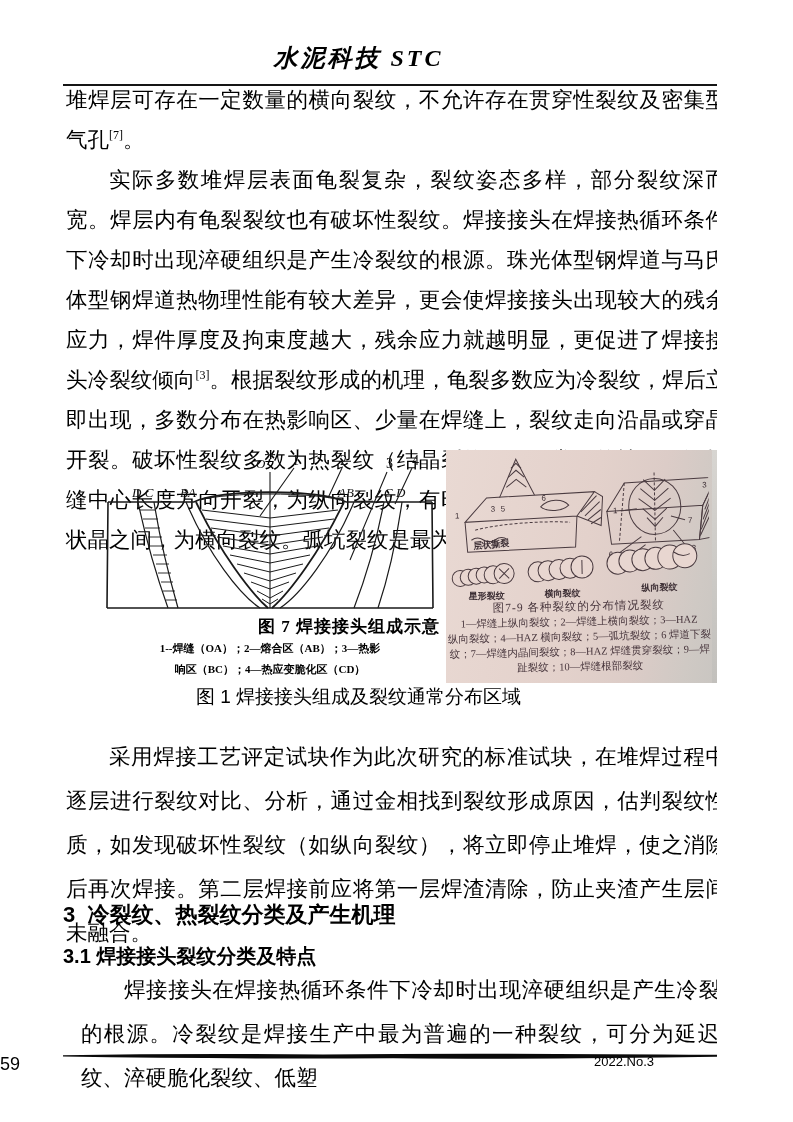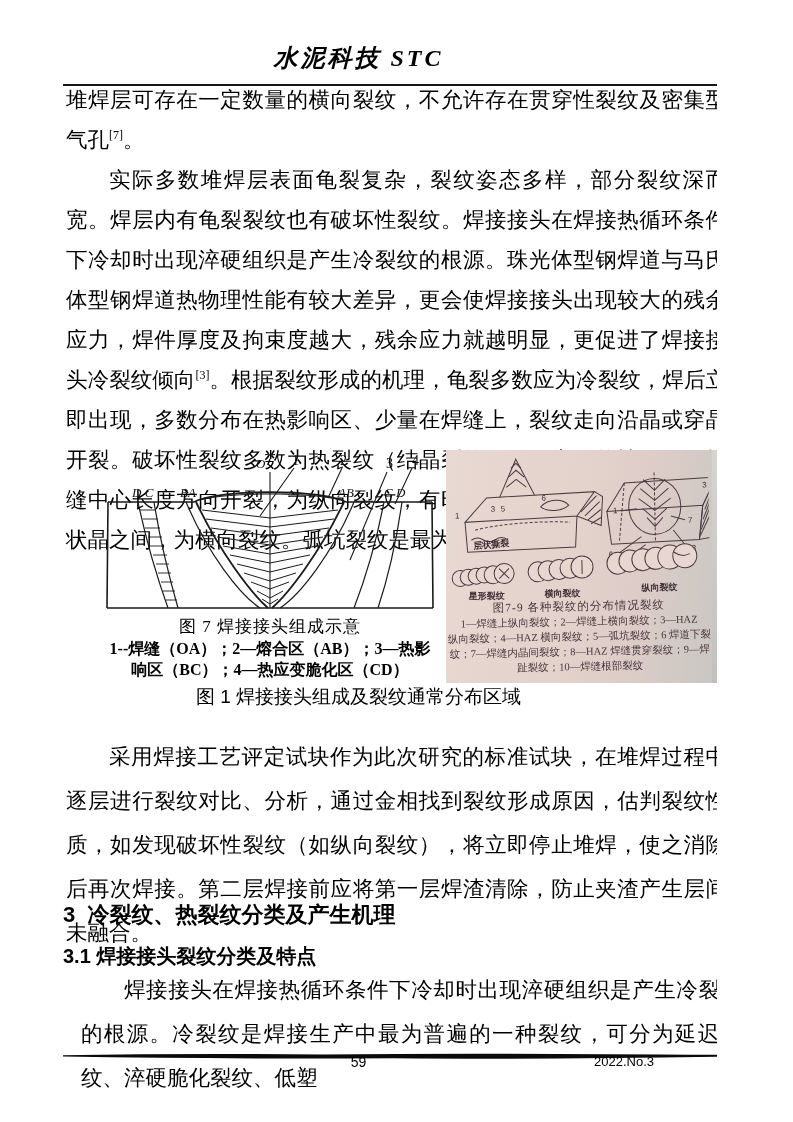--- a/index.html
+++ b/index.html
@@ -17,22 +17,22 @@
   .body-flow{
     position:absolute;left:66px;top:80px;width:661px;
     font-size:21.5px;line-height:40px;text-align:justify;
   }
   .body-flow p{margin:0;}
   p.indent{text-indent:2em;}
   sup.ref{font-size:12px;vertical-align:super;line-height:0;}
   
   .fig-left{position:absolute;left:100px;top:452px;width:340px;}
   .fig-left svg{display:block;}
-  .figl-title{text-align:center;font-weight:normal;font-size:17px;margin-top:3px;letter-spacing:1px;}
-  .figl-line{text-align:center;font-weight:bold;font-size:16px;line-height:21px;}
+  .figl-title{text-align:right;font-weight:bold;font-size:17px;margin-top:3px;letter-spacing:1px;}
+  .figl-line{text-align:center;font-weight:bold;font-size:11px;line-height:21px;}
   .fig-right{
     position:absolute;left:446px;top:450px;width:286px;height:233px;overflow:hidden;
     background:linear-gradient(100deg,#e9d9d3 0%,#e3d1cb 48%,#dcccc7 68%,#cfc9c4 85%,#c6c4c0 100%);
   }
   .photo-inner{position:absolute;left:0;top:0;width:264px;height:233px;transform:rotate(-1.2deg);}
   .photo-strip{position:absolute;right:0;top:0;bottom:0;width:20px;
     background:linear-gradient(180deg,#d7d5d1,#c2c0bc);}
   .photo-caption{position:absolute;left:0;top:149px;width:264px;text-align:center;
     color:#48363d;font-size:10.5px;line-height:15px;}
   .photo-caption .pc-title{font-size:11.5px;letter-spacing:1px;}
@@ -49,22 +49,22 @@
   .h-3{top:900px;font-size:22px;}
   .h-31{top:943px;font-size:20px;}
   .para-block{
     position:absolute;left:66px;width:661px;font-size:21.5px;line-height:44px;text-align:justify;
   }
   .pb-23{top:735px;}
   .pb-31{top:968px;margin-left:15px;}
   .para-block p{margin:0;}
   
   .footer-rule{position:absolute;left:63px;top:1046px;width:668px;height:8px;}
-  .footer-page{position:absolute;left:0;right:0;top:1054px;text-align:center;
-    font-family:"Liberation Sans",sans-serif;font-size:14px;}
+  .footer-page{position:absolute;left:0;right:0;top:1054px;text-align:left;
+    font-family:"Liberation Sans",sans-serif;font-size:18px;}
   .footer-issue{position:absolute;right:63px;top:1054px;
     font-family:"Liberation Sans",sans-serif;font-size:13px;}
   
   .lnk{stroke:#1a1a1a;fill:none;}
   .svg-num{font-family:"Liberation Serif",serif;font-size:14px;fill:#111;}
   .svg-letter{font-family:"Liberation Serif",serif;font-style:italic;font-size:13px;fill:#111;}
   .sk{stroke:#4a3b40;fill:none;stroke-width:1;}
   .sk-fill{fill:#e8d6d0;stroke:#4a3b40;stroke-width:1;}
   .sk-num{font-family:"Liberation Sans",sans-serif;font-size:8px;fill:#3c2e34;}
   .sk-label{font-family:"Liberation Sans",sans-serif;font-size:9px;font-weight:bold;fill:#3c2e34;}

